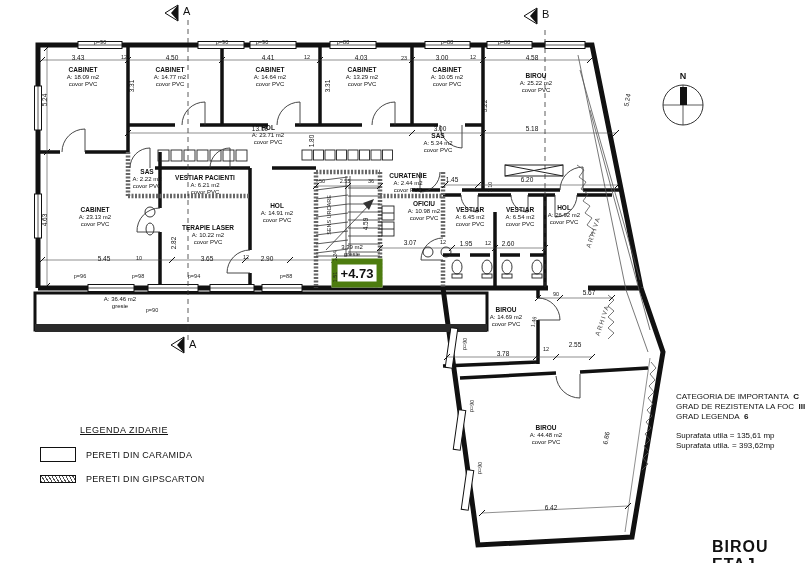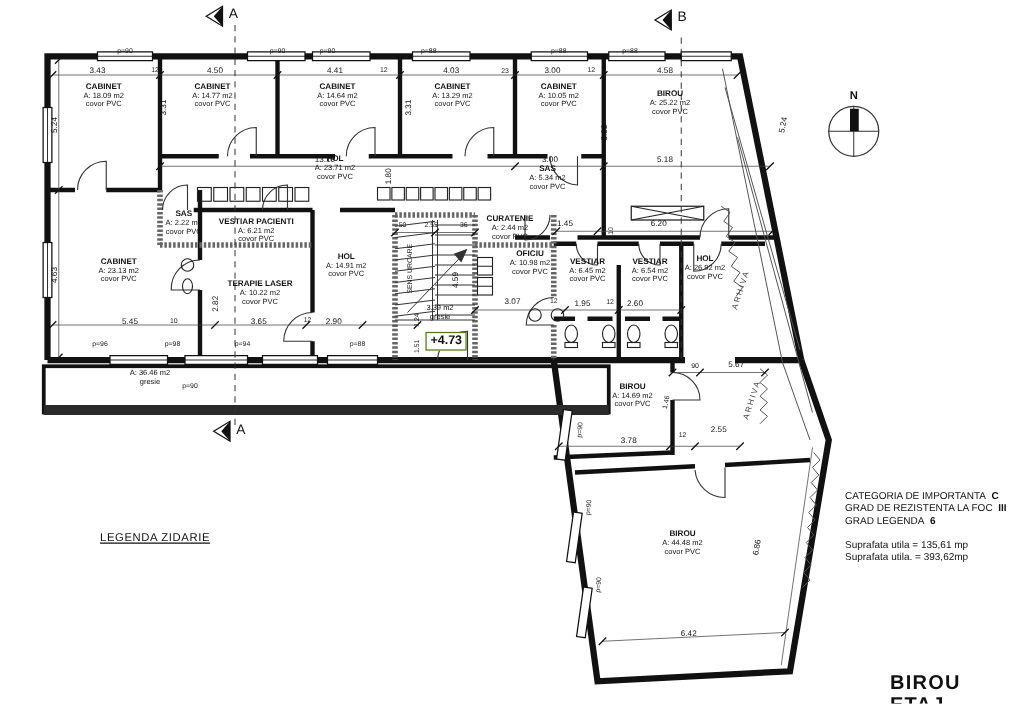--- a/index.html
+++ b/index.html
@@ -9,21 +9,21 @@
   .lb{position:absolute;font-size:6.5px;line-height:7px;white-space:nowrap;color:#111;
       transform:translate(-50%,-50%);}
   .lb.s{font-size:5.5px;color:#222;}
   .lb.w{font-size:5.5px;color:#222;}
   .lb.a{font-size:6.5px;letter-spacing:1.5px;color:#444;}
   .room{position:absolute;text-align:center;transform:translateX(-50%);white-space:nowrap;}
   .room .rn{font-weight:bold;font-size:6.5px;line-height:7.5px;display:block;}
   .room .rt{font-size:6px;line-height:7px;display:block;}
   .marker-letter{position:absolute;font-size:11px;color:#111;}
   .north-n{position:absolute;font-size:9px;font-weight:bold;transform:translateX(-50%);}
-  .level-box{position:absolute;border:1px solid #4d7c0f;font-size:10px;font-weight:bold;
+  .level-box{position:absolute;border:6px solid #4d7c0f;font-size:13px;font-weight:bold;
              padding:1px 3px;background:#fff;transform:translate(-50%,-50%);}
   .legend{position:absolute;left:40px;top:382px;width:220px;margin-top:43px;}
   .legend-title{font-size:9px;letter-spacing:.5px;text-decoration:underline;margin-left:40px;margin-bottom:12px;}
   .legend-row{display:flex;align-items:center;margin-bottom:12px;}
   .legend-sym1{width:34px;height:13px;border:1.5px solid #111;margin-right:10px;}
   .legend-sym2{width:34px;height:6px;border:1px solid #111;margin-right:10px;
     background:repeating-linear-gradient(60deg,#555 0 1px,#fff 1px 3px);}
   .legend-label{font-size:9px;letter-spacing:.3px;}
   .notes{position:absolute;left:676px;top:392px;font-size:8px;line-height:10px;}
   .notes .val{font-weight:bold;}
@@ -229,20 +229,28 @@
   <div class="marker-letter" style="left:183px;top:5px;">A</div>
   <div class="marker-letter" style="left:542px;top:8px;">B</div>
   <div class="marker-letter" style="left:189px;top:338px;">A</div>
 
   <div class="north-n" style="left:683px;top:71px;">N</div>
 
   <div class="level-box" style="left:357px;top:273px;">+4.73</div>
 
   <div class="legend">
     <div class="legend-title">LEGENDA ZIDARIE</div>
+    <div class="legend-row">
+      <div class="legend-sym1"></div>
+      <div class="legend-label">PERETI DIN CARAMIDA</div>
+    </div>
+    <div class="legend-row">
+      <div class="legend-sym2"></div>
+      <div class="legend-label">PERETI DIN GIPSCARTON</div>
+    </div>
   </div>
 
   <div class="notes">
     <div><span>CATEGORIA DE IMPORTANTA</span>&nbsp;&nbsp;<span class="val">C</span></div>
     <div><span>GRAD DE REZISTENTA LA FOC</span>&nbsp;&nbsp;<span class="val">III</span></div>
     <div><span>GRAD LEGENDA</span>&nbsp;&nbsp;<span class="val">6</span></div>
     <div class="gap"></div>
     <div>Suprafata utila = 135,61 mp</div>
     <div>Suprafata utila. = 393,62mp</div>
   </div>

